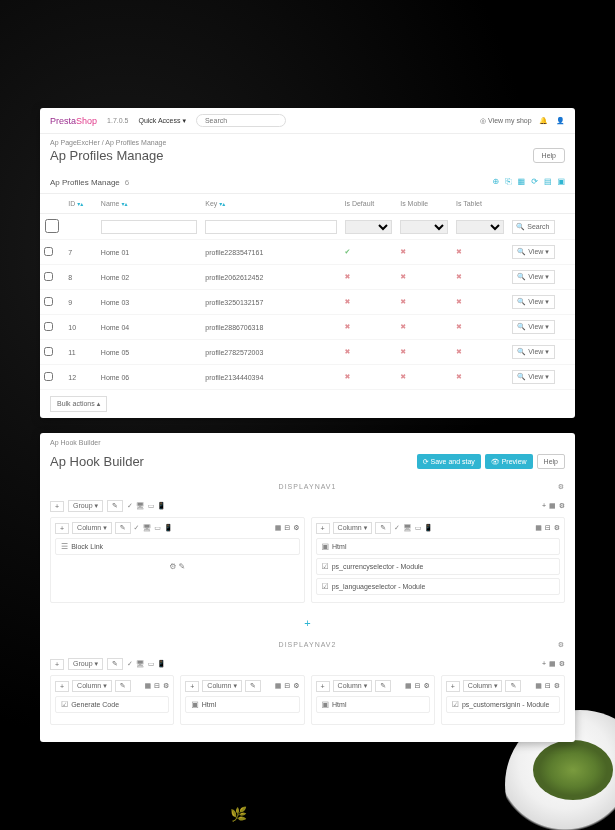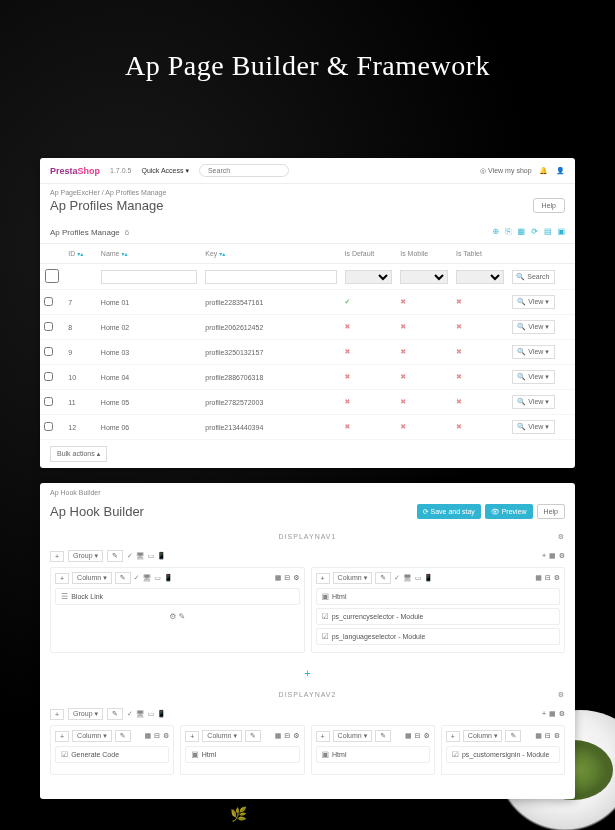--- a/index.html
+++ b/index.html
@@ -5,21 +5,21 @@
 * { margin: 0; padding: 0; box-sizing: border-box; font-family: Arial, sans-serif; }
 body { width: 615px; height: 830px; background: #0a0a0a; position: relative; overflow: hidden; }
 .bg-texture { position: absolute; inset: 0; background: radial-gradient(ellipse at 20% 30%, #1a1a1a 0%, #000 60%); }
 .hero { text-align: center; padding: 50px 30px 20px; position: relative; z-index: 2; }
 .hero h1 { color: #fff; font-family: 'Times New Roman', serif; font-size: 28px; font-weight: normal; margin-bottom: 18px; letter-spacing: 0.5px; }
 .hero p { color: #fff; font-size: 13px; line-height: 1.8; font-weight: 300; }
 
 .panel { background: #fff; margin: 15px 40px; border-radius: 3px; position: relative; z-index: 2; font-size: 8px; box-shadow: 0 2px 10px rgba(0,0,0,0.3); }
 
 .ps-header { display: flex; align-items: center; gap: 10px; padding: 6px 10px; border-bottom: 1px solid #eee; }
-.ps-logo { font-weight: bold; font-size: 9px; }
+.ps-logo { font-weight: normal; font-size: 9px; }
 .ps-logo .p1 { color: #9b2f8f; }
 .ps-logo .p2 { color: #e13c8c; }
 .ps-version { color: #888; font-size: 7px; }
 .ps-quick { color: #333; font-size: 7px; }
 .ps-search { flex: 1; }
 .ps-search input { width: 90px; border: 1px solid #ddd; border-radius: 10px; padding: 2px 8px; font-size: 7px; }
 .ps-right { display: flex; align-items: center; gap: 8px; font-size: 7px; color: #666; }
 .ps-right .bell { color: #f0ad4e; }
 
 .breadcrumb { padding: 5px 10px 2px; font-size: 7px; color: #888; }
@@ -78,21 +78,20 @@
 
 .herb { position: absolute; left: 230px; bottom: 5px; width: 30px; height: 20px; z-index: 3; }
 .herb::before { content: '🌿'; font-size: 14px; filter: hue-rotate(-30deg); }
 </style>
 </head>
 <body>
 
 <div class="bg-texture"></div>
 
 <div class="hero">
-  <h1>Ap Page Builder &amp; Framework</h1>
   <p>
     <br>
   </p>
 </div>
 
 <div class="panel">
   <div class="ps-header">
     <span class="ps-logo"><span class="p1">Presta</span><span class="p2">Shop</span></span>
     <span class="ps-version">1.7.0.5</span>
     <span class="ps-quick">Quick Access ▾</span>
@@ -203,21 +202,21 @@
     <td><span class="mark-n">✖</span></td>
     <td><span class="mark-n">✖</span></td>
     <td><span class="mark-n">✖</span></td>
     <td><span class="view-btn">🔍 View ▾</span></td>
         </tr>
       </tbody>
   </table>
   <button class="bulk-btn">Bulk actions ▴</button>
 </div>
 
-<div class="panel" style="padding-bottom:16px">
+<div class="panel" style="padding-bottom:9px">
   <div class="hook-breadcrumb">Ap Hook Builder</div>
   <div class="hook-header">
     <div class="hook-title">Ap Hook Builder</div>
     <div class="hook-btns">
       <button class="btn-blue">⟳ Save and stay</button>
       <button class="btn-blue">👁 Preview</button>
       <button class="btn-outline">Help</button>
     </div>
   </div>
 

